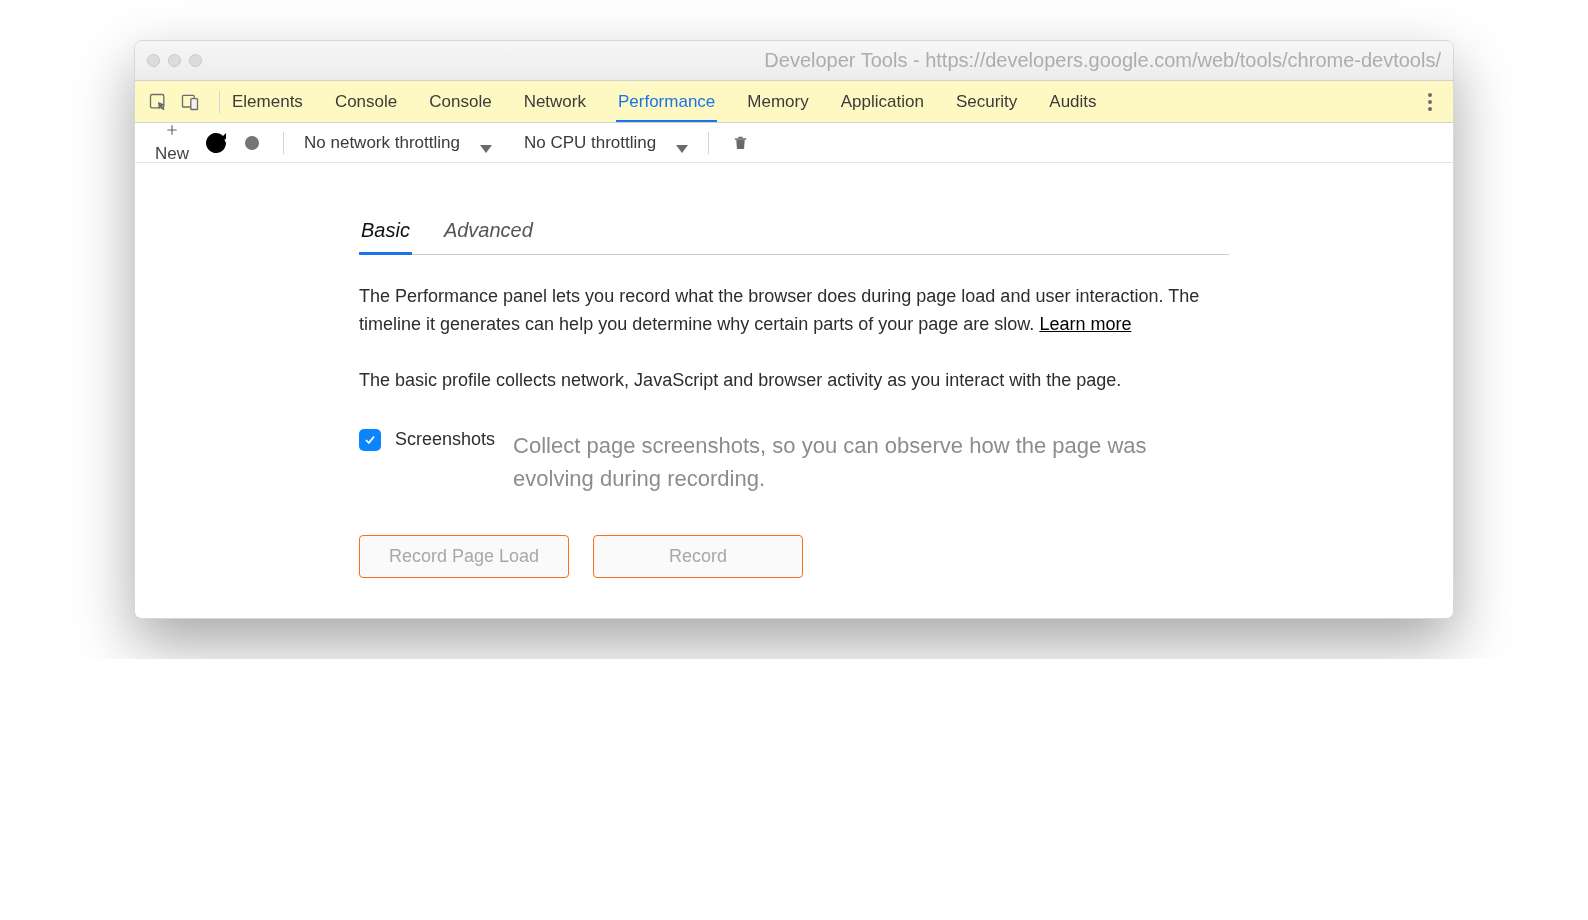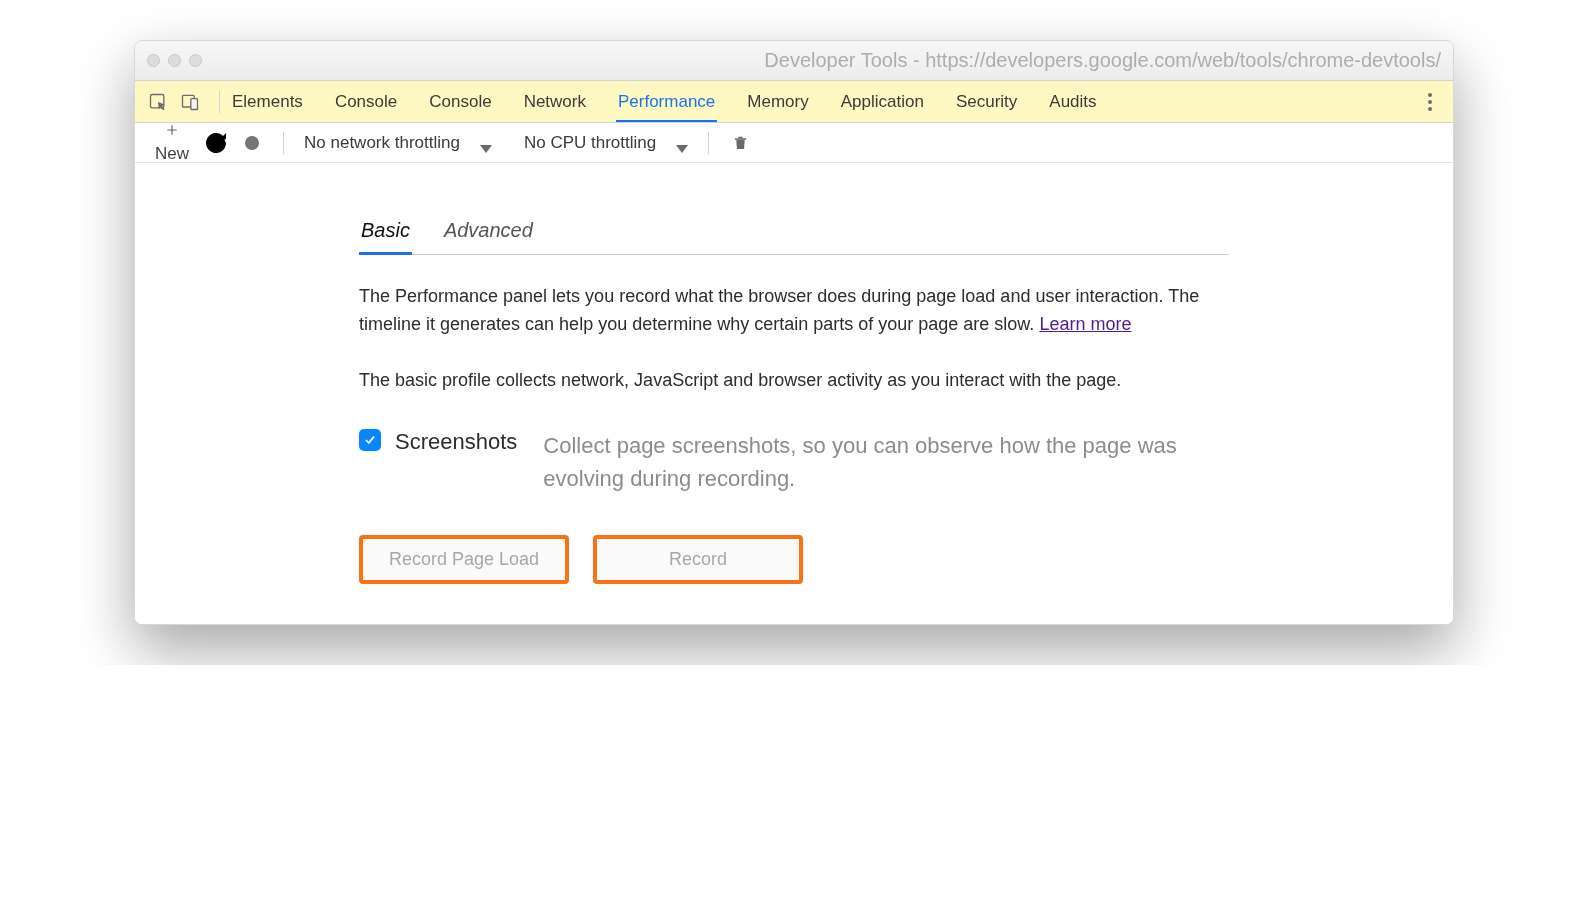--- a/index.html
+++ b/index.html
@@ -122,34 +122,34 @@
       display:flex;gap:30px;font-size:20px;color:#555;
       border-bottom:1px solid #cdcdcd;
       font-style:italic;
     }
     .subtab { padding: 6px 2px 10px; cursor:pointer; }
     .subtab.active { color:#111; border-bottom:3px solid #1a73e8; margin-bottom:-1px;}
     .desc {
       font-size:18px; color:#2d2d2d; line-height:1.55;
       margin-top:28px;
     }
-    .desc a { color:#4c1d95; text-decoration:underline; }
+    .desc a { color:#000000; text-decoration:underline; }
     .opt-row {
       display:flex;align-items:flex-start;gap:14px;margin-top:34px;
     }
     .checkbox {
       width:22px;height:22px;border-radius:5px;background:#0a84ff;
       display:flex;align-items:center;justify-content:center;flex:none;
     }
     .checkbox svg { width:14px;height:14px;stroke:#fff;stroke-width:3;fill:none; }
-    .opt-label { font-size:22px;color:#2d2d2d;margin-right:12px;white-space:nowrap; }
+    .opt-label { font-size:18px;color:#2d2d2d;margin-right:4px;white-space:nowrap; }
     .opt-desc  { font-size:22px;color:#8c8c8c;line-height:1.5;}
     .buttons { display:flex;gap:24px;margin-top:40px; }
     .btn {
-      background:#fafafa;border:4px solid #f97316;border-radius:4px;
+      background:#fafafa;border:1px solid #f97316;border-radius:4px;
       font-size:18px;color:#a8a8a8;padding:10px 0;cursor:pointer;
     }
     .btn.w1{width:210px;} .btn.w2{width:210px;}
   </style>
 </head>
 <body>
 
 <div class="window">
 
   <div class="titlebar">

